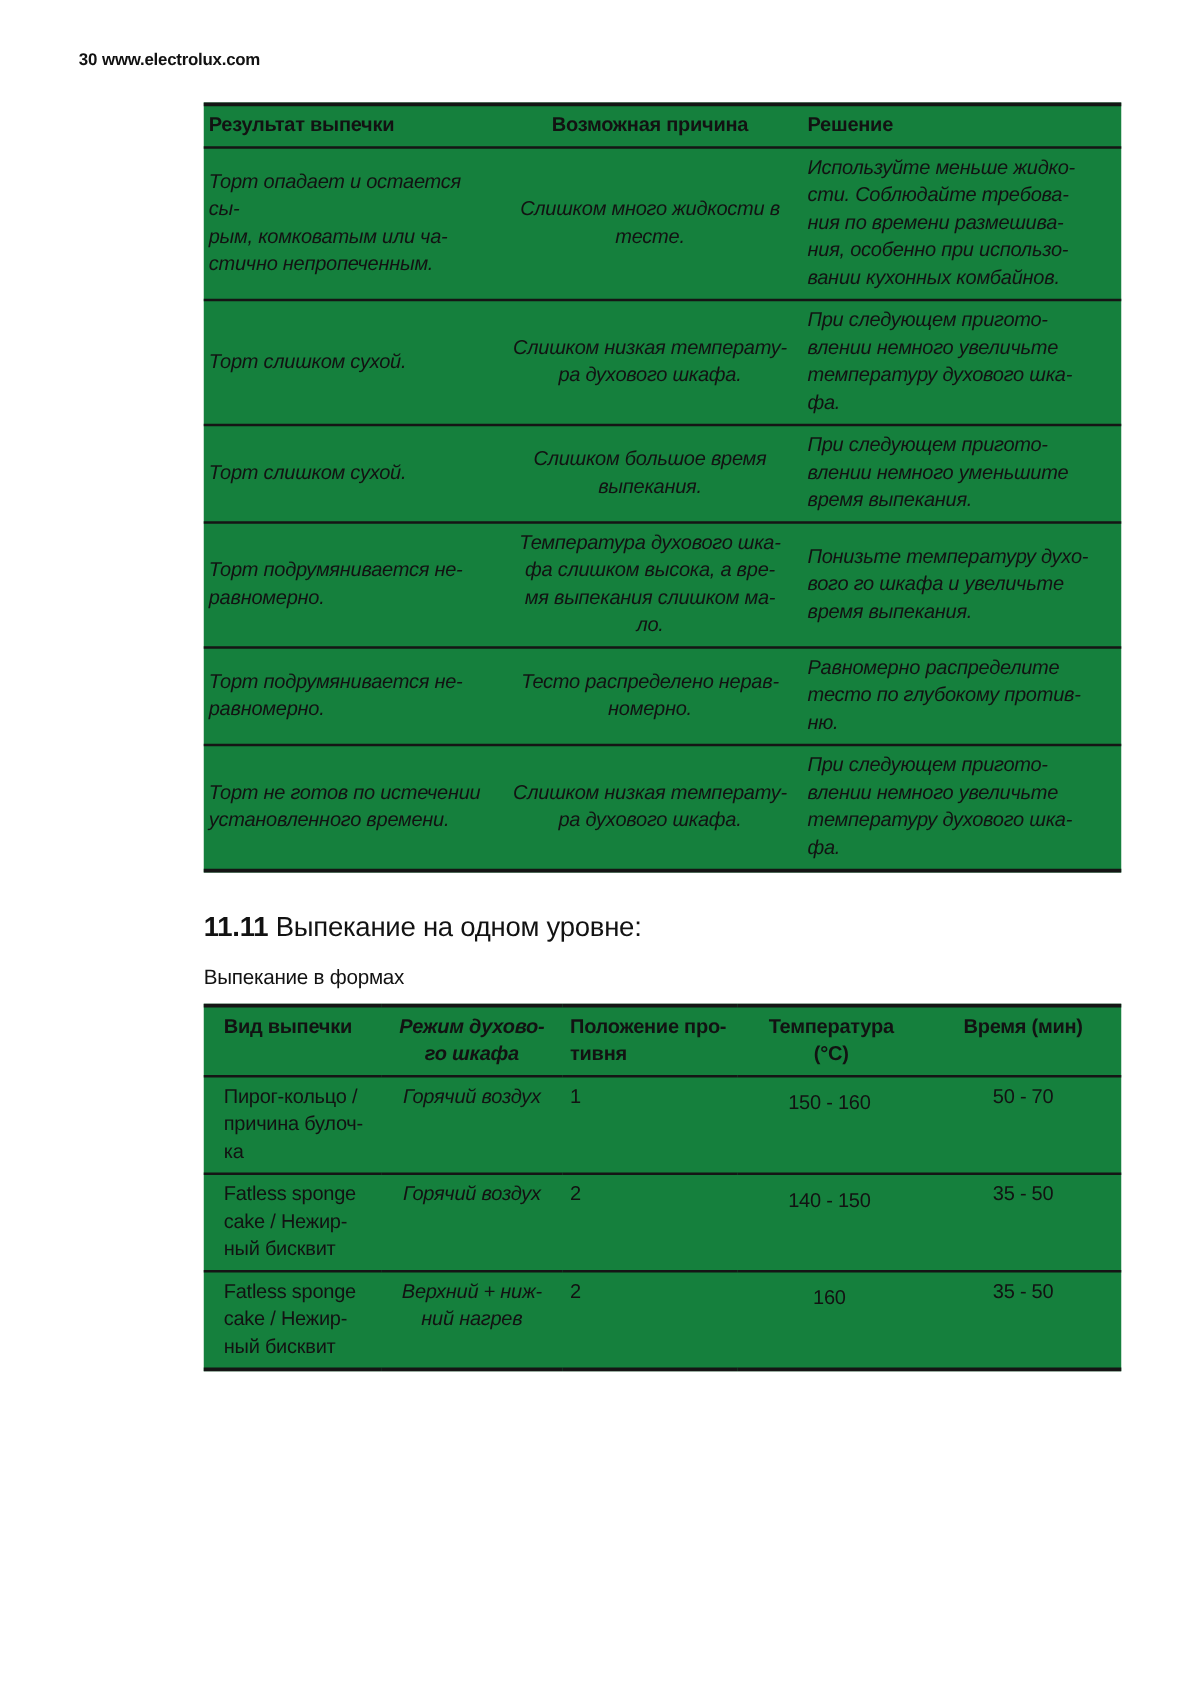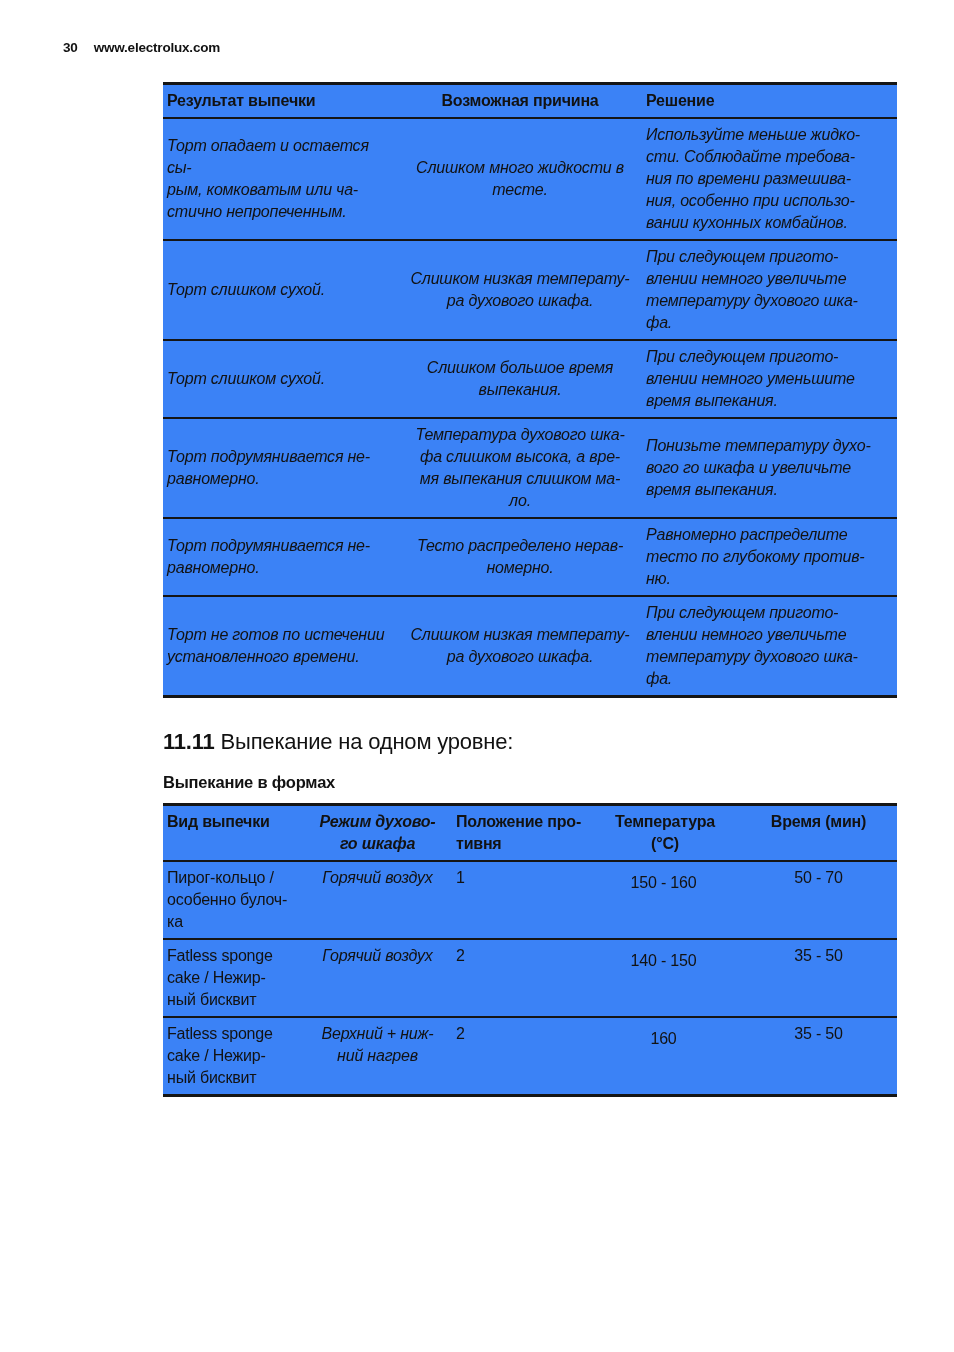--- a/index.html
+++ b/index.html
@@ -10,31 +10,31 @@
     color: #121212;
     letter-spacing: -0.2px;
     overflow: hidden;
   }
   .page-header {
     position: absolute;
     left: 63px; top: 40px;
     font-size: 13.5px;
     font-weight: bold;
     display: flex;
-    gap: 16px;
+    gap: 4px;
   }
   .content {
     position: absolute;
     left: 163px; top: 82px;
     width: 734px;
   }
   table {
     border-collapse: collapse;
     width: 734px;
-    background: #3b82f6;
+    background: #15803d;
     border-top: 3px solid #151515;
     border-bottom: 3px solid #151515;
     table-layout: fixed;
   }
   th, td {
     font-size: 16px;
     line-height: 22px;
     white-space: pre-line;
     padding: 5px 6px;
   }
@@ -43,38 +43,38 @@
   tbody tr + tr td { border-top: 2px solid #151515; }
 
   
   .t1 td { vertical-align: middle; font-style: italic; }
   .t1 .c1 { width: 237px; text-align: left; padding-left: 4px; }
   .t1 .c2 { width: 240px; text-align: center; }
   .t1 .c3 { width: 257px; text-align: left; }
 
   
   .t2 th, .t2 td { vertical-align: top; }
-  .t2 .c1 { width: 142px; text-align: left; padding-left: 4px; }
+  .t2 .c1 { width: 142px; text-align: left; padding-left: 16px; }
   .t2 .c2 { width: 145px; text-align: center; font-style: italic; }
   .t2 .c3 { width: 140px; text-align: left; }
   .t2 .c4 { width: 150px; text-align: center; }
   .t2 .c5 { width: 157px; text-align: center; }
 
   .section-heading {
     margin-top: 31px;
     font-size: 22px;
     line-height: 26px;
     font-weight: normal;
   }
   .section-heading .sec-num { font-weight: bold; }
   .sub-heading {
     margin-top: 18px;
     margin-bottom: 11px;
     font-size: 16.5px;
-    font-weight: bold;
+    font-weight: normal;
   }
   sup {
     font-size: 0.7em;
     margin-left: 3px;
     letter-spacing: 0;
   }
 </style>
 </head>
 <body>
 
@@ -169,21 +169,21 @@
         <th class="c3">Положение про-
 тивня</th>
         <th class="c4">Температура
 (°C)</th>
         <th class="c5">Время (мин)</th>
       </tr>
     </thead>
     <tbody>
       <tr>
         <td class="c1">Пирог-кольцо /
-особенно булоч-
+причина булоч-
 ка</td>
         <td class="c2">Горячий воздух</td>
         <td class="c3">1</td>
         <td class="c4"><span>150 - 160</span><sup></sup></td>
         <td class="c5">50 - 70</td>
       </tr>
       <tr>
         <td class="c1">Fatless sponge
 cake / Нежир-
 ный бисквит</td>

